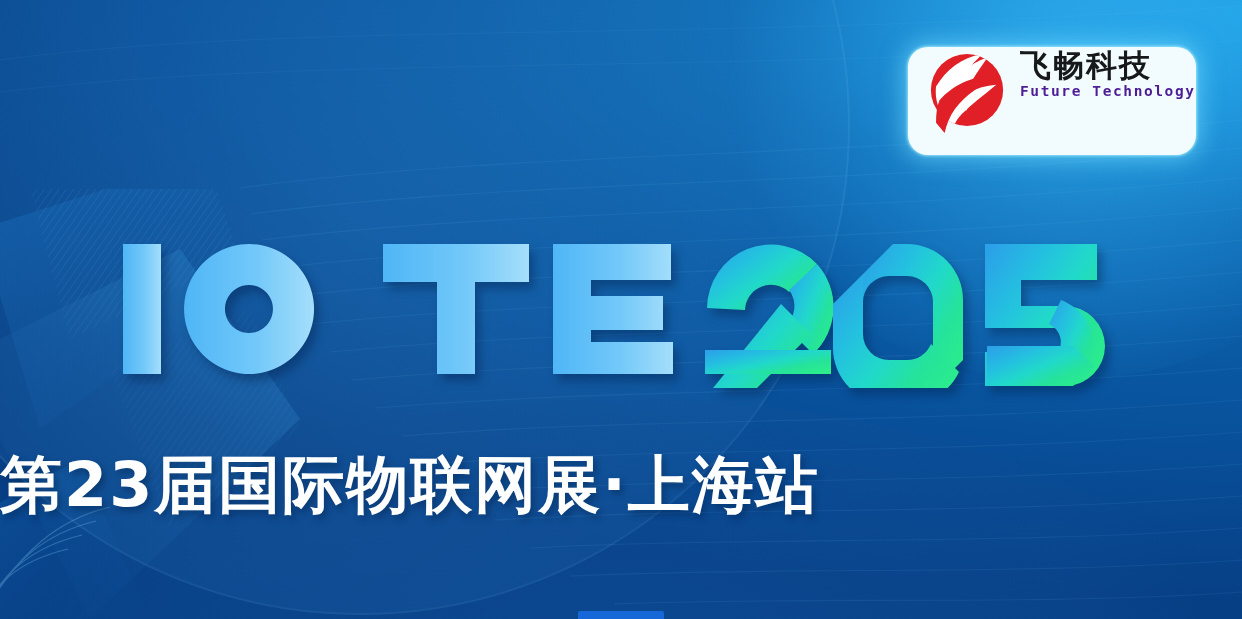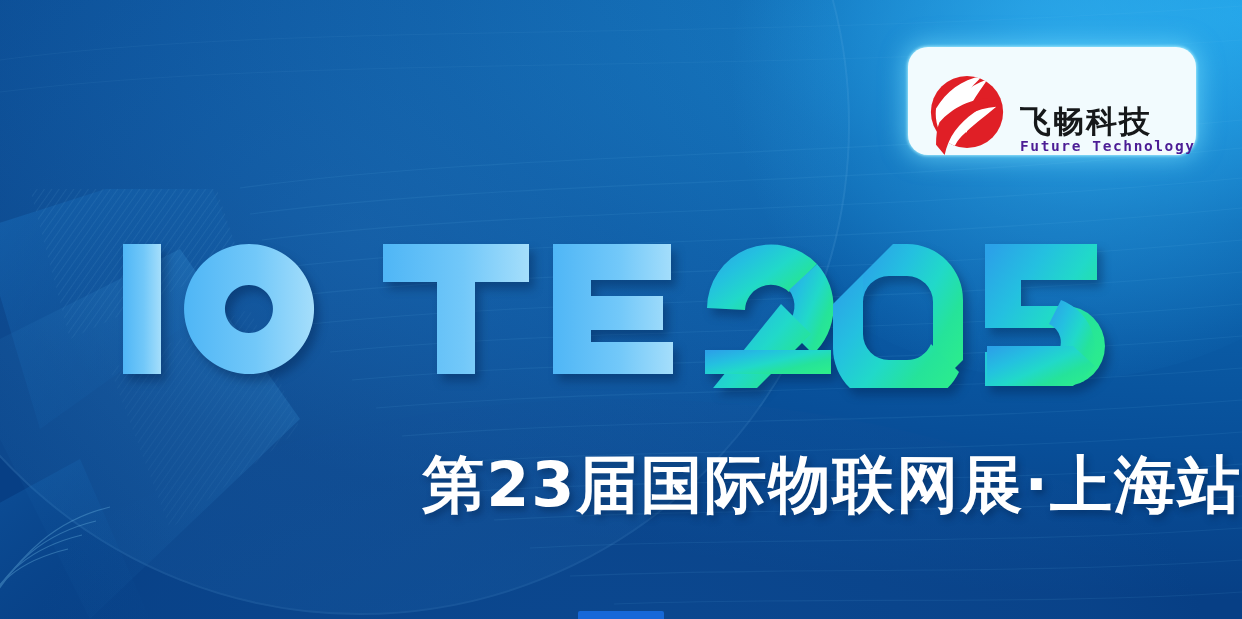--- a/index.html
+++ b/index.html
@@ -89,21 +89,21 @@
   .logo-badge {
     position: absolute;
     left: 908px;
     top: 47px;
     width: 288px;
     height: 108px;
     background: #f2fbfe;
     border-radius: 20px;
     box-shadow: 0 0 22px 5px rgba(120,225,255,0.55), 0 0 3px 1px rgba(190,245,255,0.85);
     display: flex;
-    align-items: flex-end;
+    align-items: flex-start;
     padding: 0 14px 0 16px;
     gap: 10px;
   }
   .logo-mark { flex: 0 0 auto; width: 86px; height: 86px; }
   .logo-text-col {
     display: flex;
     flex-direction: column;
     justify-content: center;
     gap: 2px;
     padding-top: 2px;
@@ -138,21 +138,21 @@
     align-items: flex-start;
   }
   .wordmark svg { display: block; filter: drop-shadow(5px 7px 5px rgba(0,30,70,0.38)); }
 
   
   .subtitle {
     position: absolute;
     left: 0;
     right: 0;
     top: 452px;
-    text-align: right;
+    text-align: left;
     color: #ffffff;
     font-size: 62px;
     font-weight: 700;
     letter-spacing: 2px;
     line-height: 1.05;
     white-space: nowrap;
     text-shadow: 3px 4px 7px rgba(0,30,70,0.45);
     font-family: "DejaVu Sans", "Liberation Sans", sans-serif;
   }
 </style>

